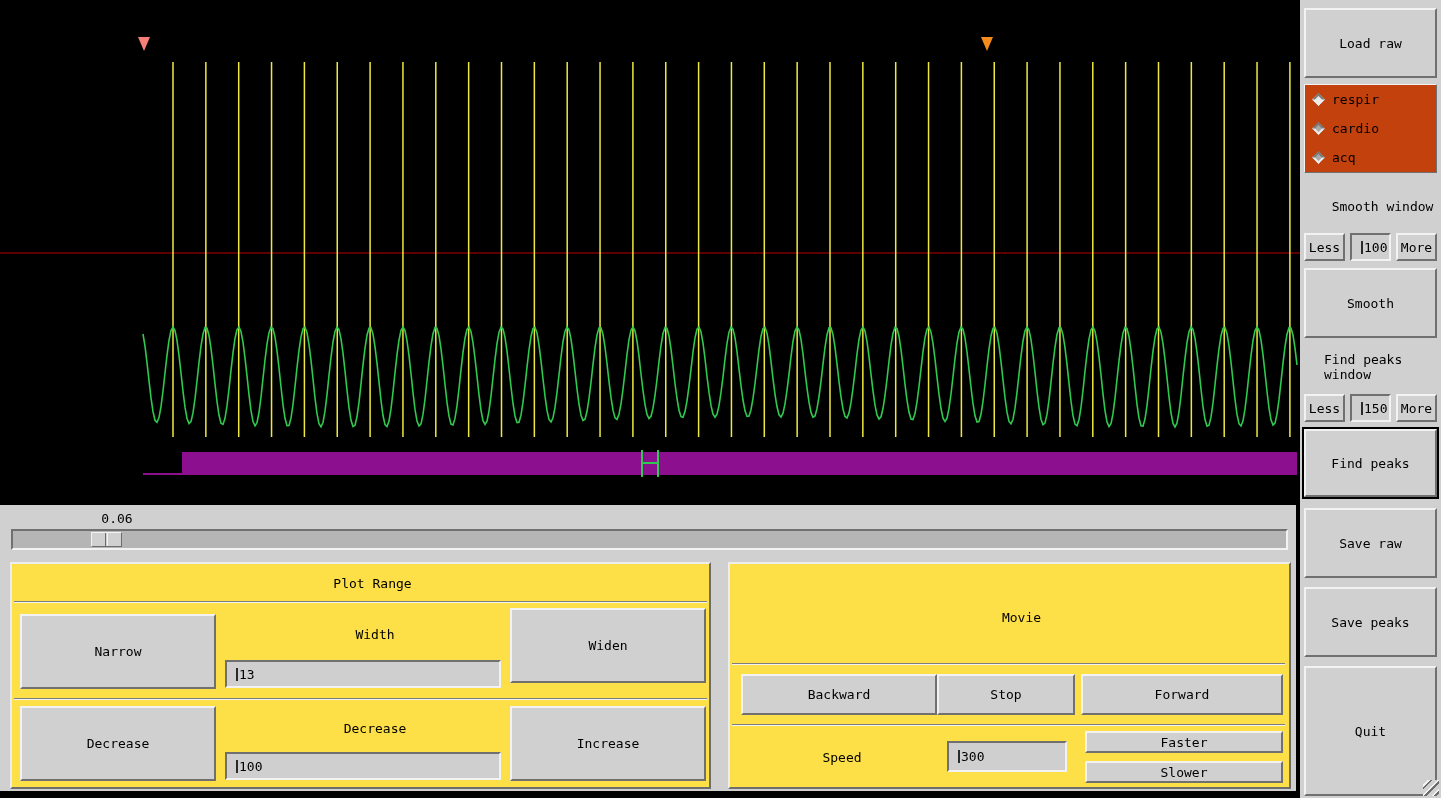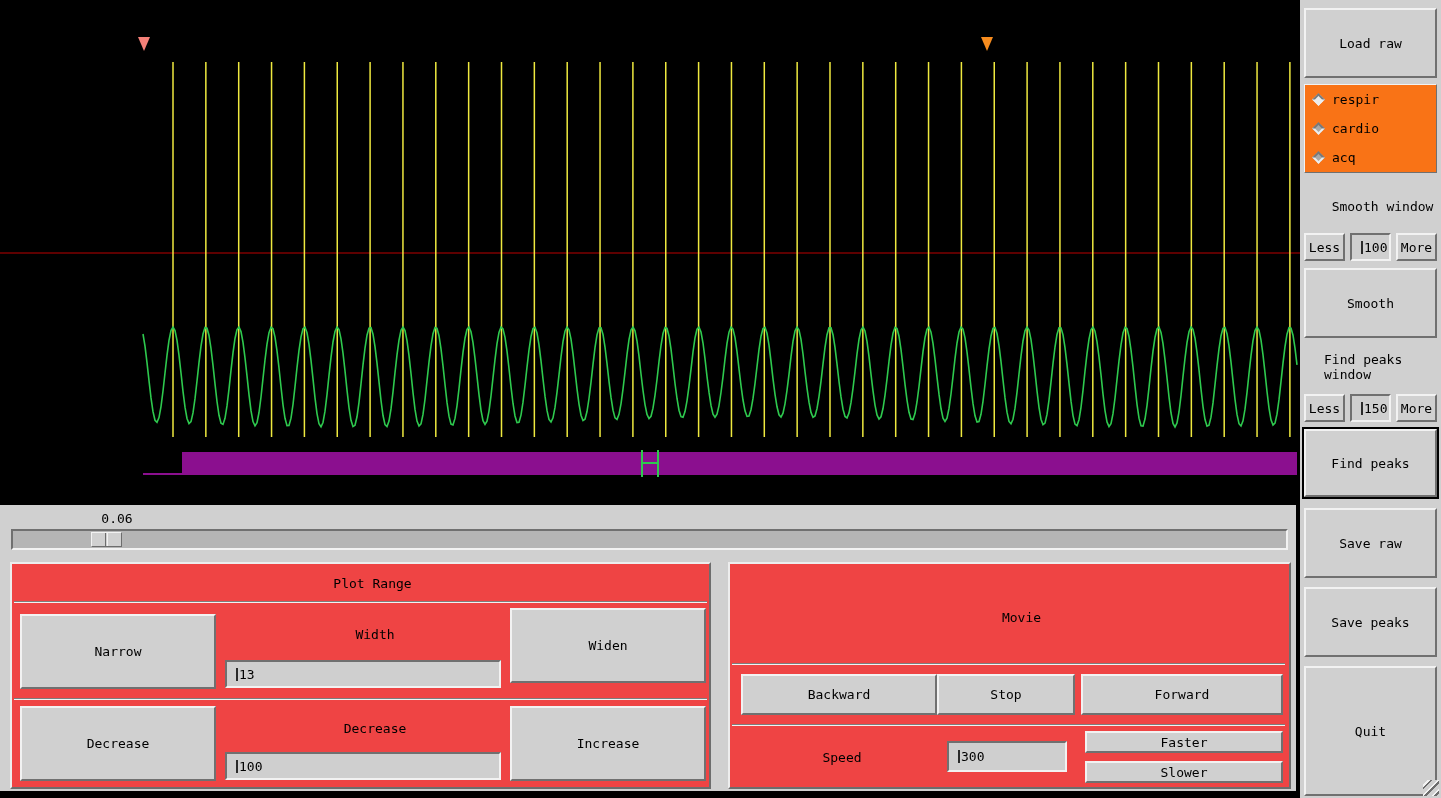--- a/index.html
+++ b/index.html
@@ -6,27 +6,27 @@
   html,body { background:#000; }
   .app {
     position:relative; width:1441px; height:798px; overflow:hidden;
     background:#000; font-family:"DejaVu Sans Mono", monospace;
     font-size:13px; color:#000; -webkit-font-smoothing:none;
   }
   .abs { position:absolute; }
   .gray { background:#d0d0d0; }
   .raised { border:2px solid; border-color:#f2f2f2 #707070 #707070 #f2f2f2; background:#d0d0d0; }
   .sunken { border:2px solid; border-color:#707070 #f2f2f2 #f2f2f2 #707070; background:#cfcfcf; }
-  .thinraised { border:1px solid; border-color:#f2f2f2 #707070 #707070 #f2f2f2; background:#f97316; }
+  .thinraised { border:1px solid; border-color:#f2f2f2 #707070 #707070 #f2f2f2; background:#c2410c; }
   .btn { display:flex; align-items:center; justify-content:center; cursor:default; user-select:none; }
   .sep { height:0; border-top:1px solid #7d7d7d; border-bottom:1px solid #f2f2f2; }
   .lbl { display:flex; align-items:center; justify-content:center;padding-left:24px; }
   .entry { display:flex; align-items:center; padding-left:9px; overflow:hidden; white-space:nowrap; }
   .entry .cursor { width:2px; height:13px; background:#2a2a2a; margin-right:1px; flex:0 0 auto; }
-  .frame { background:#ef4444; border:2px solid; border-color:#ededed #6d6d6d #6d6d6d #ededed; }
+  .frame { background:#fde047; border:2px solid; border-color:#ededed #6d6d6d #6d6d6d #ededed; }
   .ring { border:2px solid #000; background:#f97316; }
   .radio-row { display:flex; align-items:center; height:29px; padding-left:9px; }
   .diamond {
     width:9px; height:9px; transform:rotate(45deg); margin-right:9px; flex:0 0 auto;
     border:2px solid; border-color:#787878 #eeeeee #eeeeee #787878;
   }
   .handle { border:1px solid; border-color:#f2f2f2 #6d6d6d #6d6d6d #f2f2f2; background:#d0d0d0; }
   .handle-ridge { position:absolute; left:13px; top:0; bottom:0; width:3px;
     border-left:1px solid #6d6d6d; border-right:1px solid #f2f2f2; background:#d0d0d0; }
   .grip {

